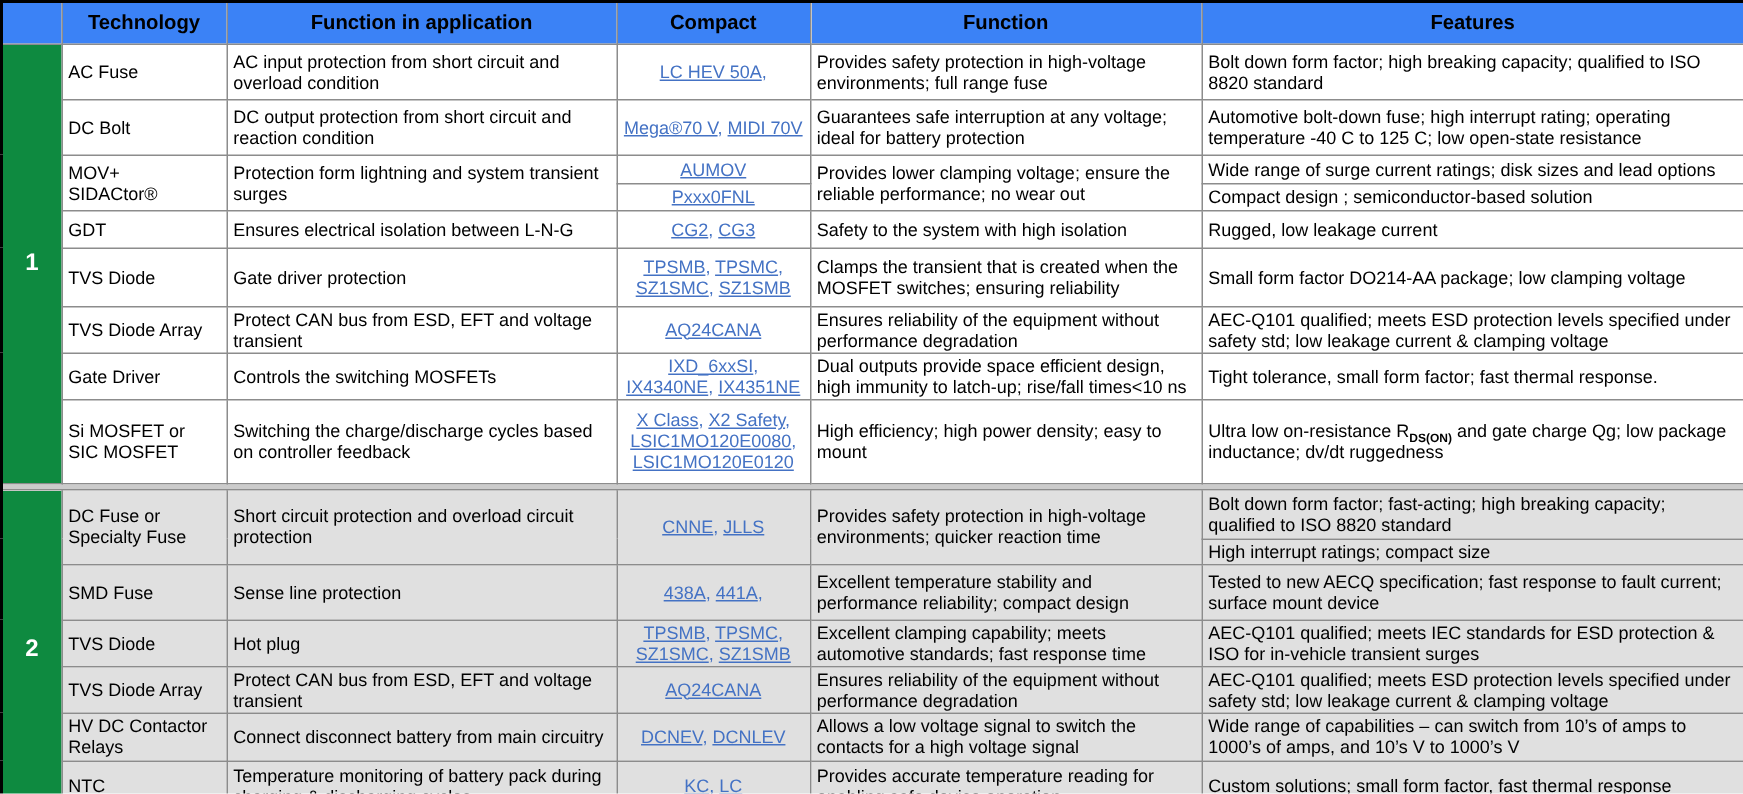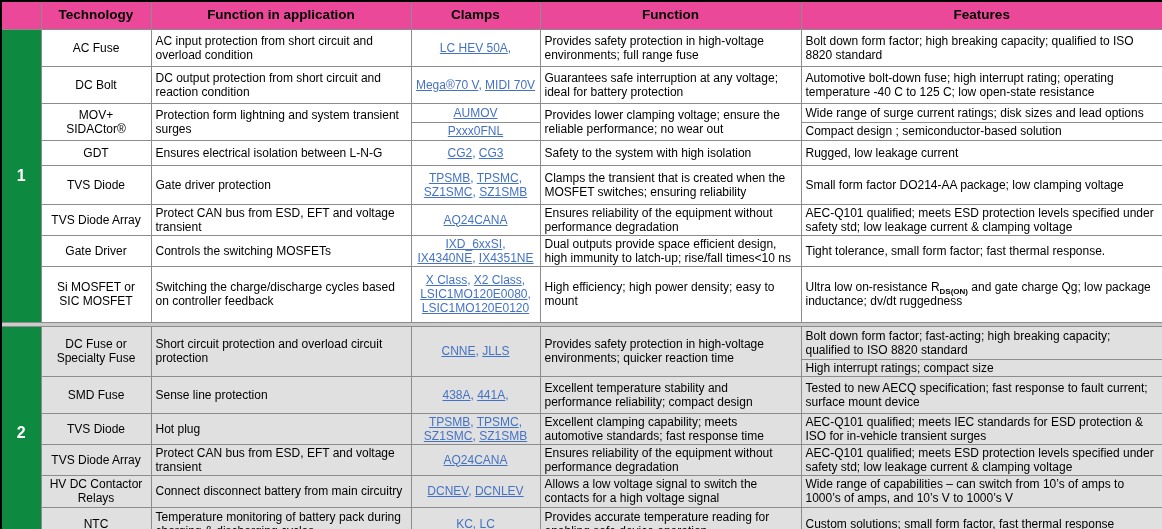--- a/index.html
+++ b/index.html
@@ -1,23 +1,23 @@
 <!DOCTYPE html>
 <html><head>
 <meta charset="utf-8">
 <style>
   html,body{margin:0;padding:0;background:#ffffff;}
   .canvas{width:1162px;height:529px;box-sizing:border-box;font-family:"Liberation Sans",sans-serif;}
   table.matrix{width:1162px;height:529px;border-collapse:collapse;table-layout:fixed;border:2px solid #000;background:#fff;}
   td,th{border:1px solid #8c8c8c;padding:1px 4px;font-size:12px;line-height:14px;color:#000;vertical-align:middle;overflow:hidden;box-sizing:border-box;}
-  th{background:#ec4899;font-size:13.5px;font-weight:bold;text-align:center;padding:3px 2px;margin-top:18px;}
+  th{background:#3b82f6;font-size:13.5px;font-weight:bold;text-align:center;padding:3px 2px;margin-top:18px;}
   tr.s2 td{background:#e0e0e0;}
   td.num{background:#0e8a40;color:#ffffff;font-weight:bold;font-size:16px;text-align:center;}
   tr.s2 td.num{background:#0e8a40;}
-  td.tech{text-align:center;white-space:pre-line;}
+  td.tech{text-align:left;white-space:pre-line;}
   td.series{text-align:center;}
   td.series a.slink{color:#4472c4;text-decoration:underline;white-space:nowrap;}
   td.series{color:#4472c4;}
   tr.gap td{background:#cbcbcb;border-left:none;border-right:none;height:4px;padding:0;font-size:0;line-height:0;}
   sub{font-size:8px;line-height:0;font-weight:bold;}
 </style>
 </head>
 <body>
 
 <div class="canvas">
@@ -28,21 +28,21 @@
         <col style="width:260px">
         <col style="width:129px">
         <col style="width:261px">
         <col style="width:362px">
   </colgroup>
   <tbody>
         <tr style="height:28px">
     <th></th>
     <th>Technology</th>
     <th>Function in application</th>
-    <th>Clamps</th>
+    <th>Compact</th>
     <th>Function</th>
     <th>Features</th>
   </tr>
 
   <tr class="s1" style="height:37px">
     <td class="num" rowspan="9">1</td>
     <td class="tech">AC Fuse</td>
     <td>AC input protection from short circuit and overload condition</td>
     <td class="series"><a href="#" class="slink">LC HEV 50A</a>,</td>
     <td>Provides safety protection in high-voltage environments; full range fuse</td>
@@ -92,21 +92,21 @@
     <td class="tech">Gate Driver</td>
     <td>Controls the switching MOSFETs</td>
     <td class="series"><a href="#" class="slink">IXD_6xxSI</a>, <a href="#" class="slink">IX4340NE</a>, <a href="#" class="slink">IX4351NE</a></td>
     <td>Dual outputs provide space efficient design, high immunity to latch-up; rise/fall times&lt;10 ns</td>
     <td>Tight tolerance, small form factor; fast thermal response.</td>
   </tr>
   <tr class="s1" style="height:56px">
     <td class="tech">Si MOSFET or
 SIC MOSFET</td>
     <td>Switching the charge/discharge cycles based on controller feedback</td>
-    <td class="series"><a href="#" class="slink">X Class</a>, <a href="#" class="slink">X2 Class</a>, <a href="#" class="slink">LSIC1MO120E0080</a>, <a href="#" class="slink">LSIC1MO120E0120</a></td>
+    <td class="series"><a href="#" class="slink">X Class</a>, <a href="#" class="slink">X2 Safety</a>, <a href="#" class="slink">LSIC1MO120E0080</a>, <a href="#" class="slink">LSIC1MO120E0120</a></td>
     <td>High efficiency; high power density; easy to mount</td>
     <td><span>Ultra low on-resistance R</span><sub>DS(ON)</sub><span> and gate charge Qg; low package inductance; dv/dt ruggedness</span></td>
   </tr>
 
   <tr class="gap">
           <td colspan="6"></td>
         </tr>
 
   <tr class="s2" style="height:33px">
     <td class="num" rowspan="7">2</td>

